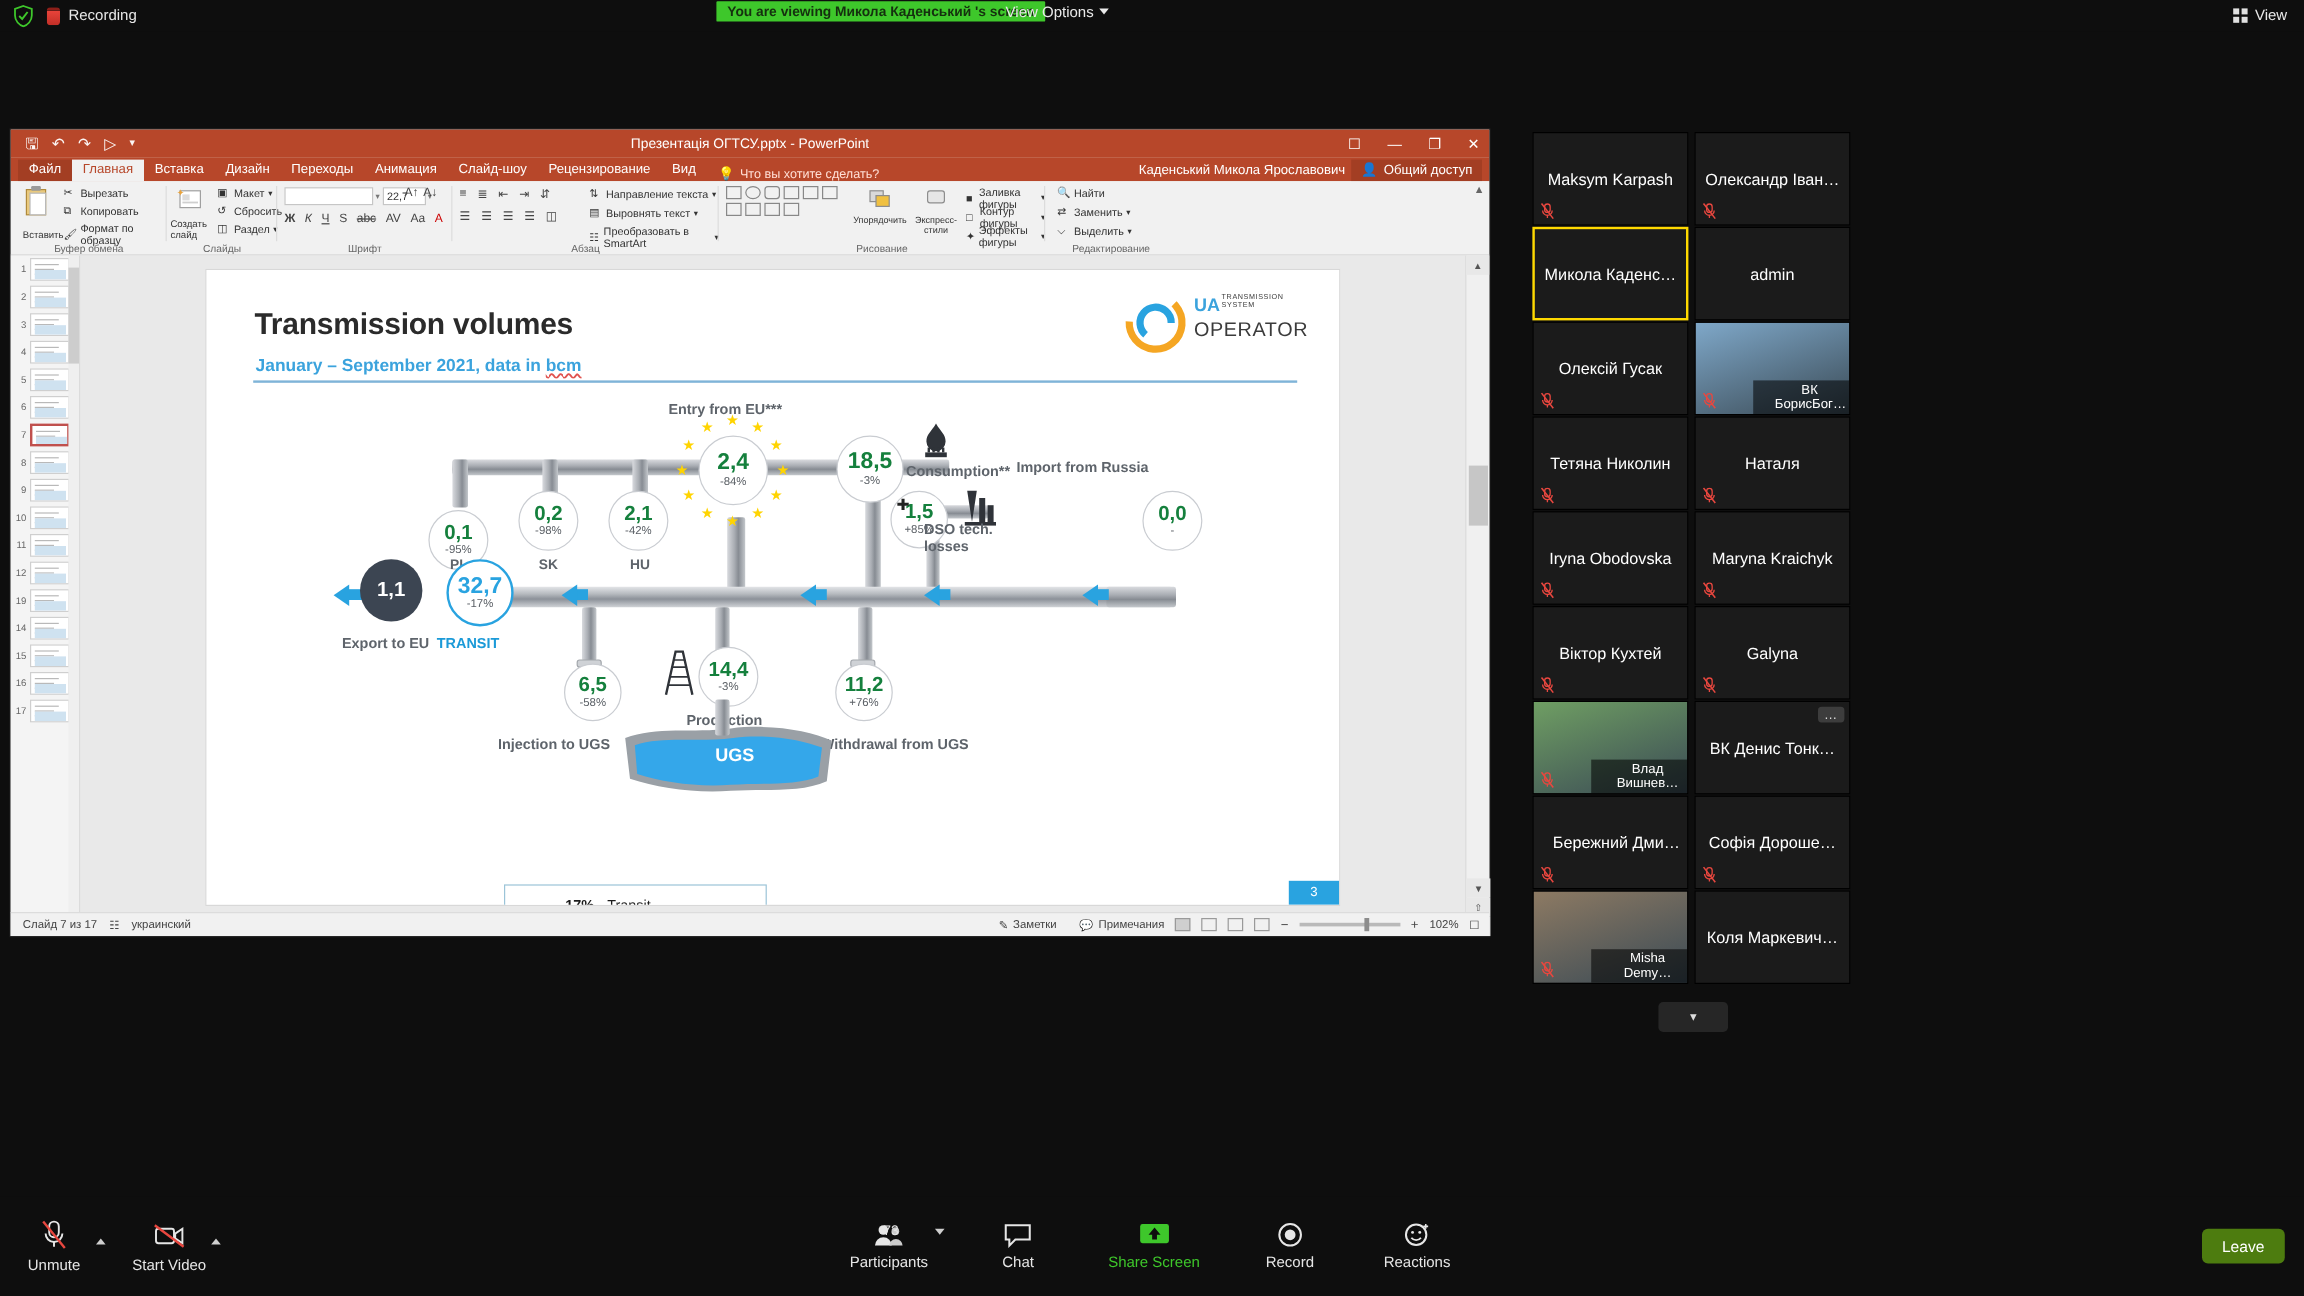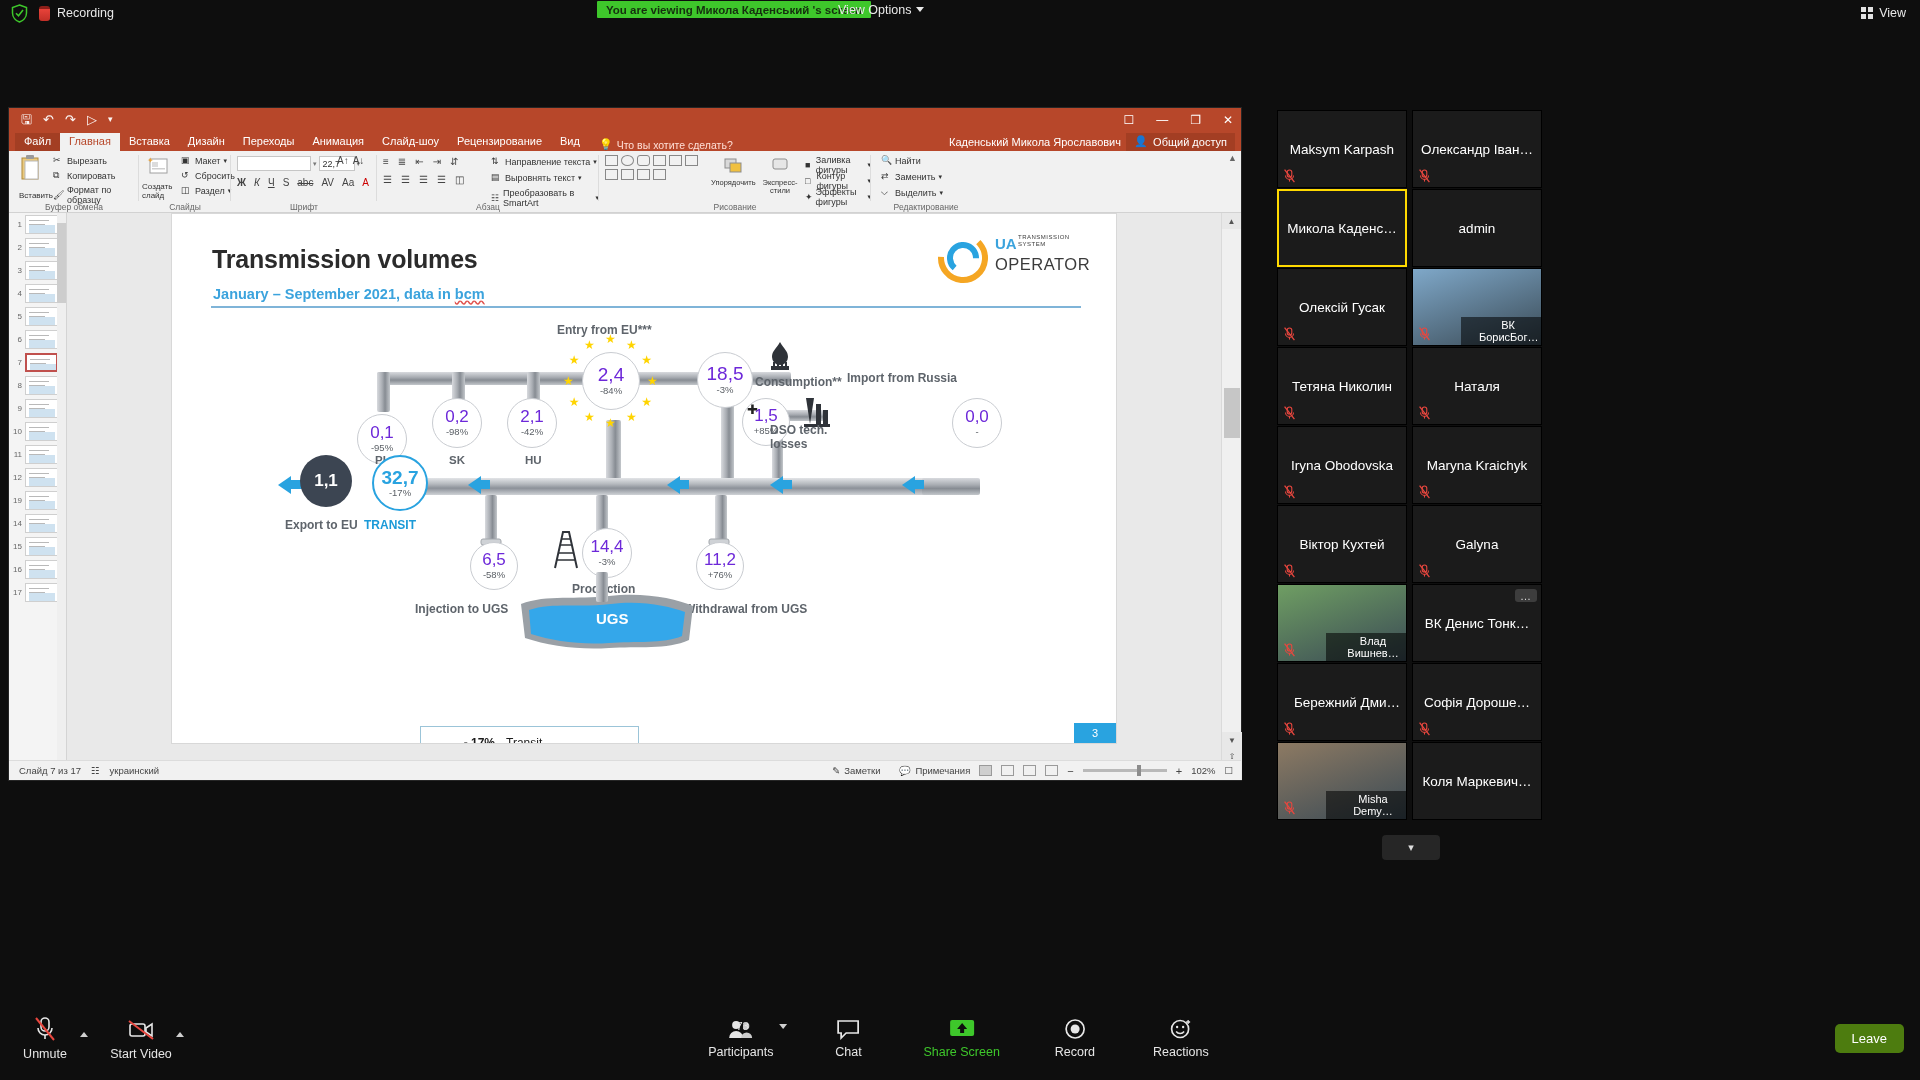--- a/index.html
+++ b/index.html
@@ -140,21 +140,21 @@
   .thumb-scroll {
     position: absolute; right: 0; top: 0; bottom: 0; width: 9px; background: #efefef;
   }
   .thumb-scroll .thumb-track { position: absolute; top: 10px; width: 9px; height: 80px; background: #cdcdcd;}
 
   .slide-area {
     position: absolute; left: 58px; right: 20px; top: 0; bottom: 0;
     background: #e9e9e9; display: flex; align-items: flex-start; justify-content: center;
   }
   .slide {
-    width: 946px; height: 531px; background: #fff;
+    margin-top: 11px; width: 946px; height: 531px; background: #fff;
     border: 1px solid #d8d8d8; position: relative; overflow: hidden;
   }
   .slide-scroll {
     position: absolute; right: 0; top: 0; bottom: 0; width: 20px; background: #f0f0f0;
     border-left: 1px solid #dadada;
   }
   .slide-scroll .sc-btn {
     height: 16px; display: flex; align-items: center; justify-content: center;
     font-size: 8px; color: #555; background: #e8e8e8;
   }
@@ -193,21 +193,21 @@
   }
   .mainpipe {
     position: absolute; left: 205px; top: 168px; width: 600px; height: 17px;
     background: linear-gradient(#e2e4e7,#b6babf 35%,#8c9199 60%,#cfd2d6);
     border-radius: 2px;
   }
   .bubble {
     position: absolute; border-radius: 50%; background: #fff; border: 1.6px solid #c9ccd1;
     display: flex; flex-direction: column; align-items: center; justify-content: center;
   }
-  .bubble .bv { font-size: 17px; font-weight: normal; color: #6d28d9; line-height: 1; }
+  .bubble .bv { font-size: 17px; font-weight: bold; color: #15803d; line-height: 1; }
   .bubble .bp { font-size: 9.5px; color: #5b6066; line-height: 1.3; margin-top: 1px; }
   .blabel { position: absolute; font-size: 11.5px; font-weight: bold; color: #5e646b; }
   .blabel.blue { color: #1b9ad8; }
   .dark-bubble {
     position: absolute; border-radius: 50%; background: #3c4552;
     display: flex; align-items: center; justify-content: center;
     color: #fff; font-size: 17px; font-weight: bold;
   }
   .transit-bubble {
     position: absolute; border-radius: 50%; background: #fff; border: 2px solid #29a3e0;
@@ -348,20 +348,21 @@
 <div id="ppt-window">
 
   <div class="ppt-titlebar">
     <div class="qat">
       <span>🖫</span>
       <span>↶</span>
       <span>↷</span>
       <span>▷</span>
       <span style="font-size:9px">▾</span>
     </div>
+    <div class="ppt-doctitle">Презентація ОГТСУ.pptx - PowerPoint</div>
     <div class="win-ctrls">
       <span>☐</span>
       <span>—</span>
       <span>❐</span>
       <span>✕</span>
     </div>
   </div>
 
   <div class="ppt-tabs">
     <div class="ppt-tab file">Файл</div>

